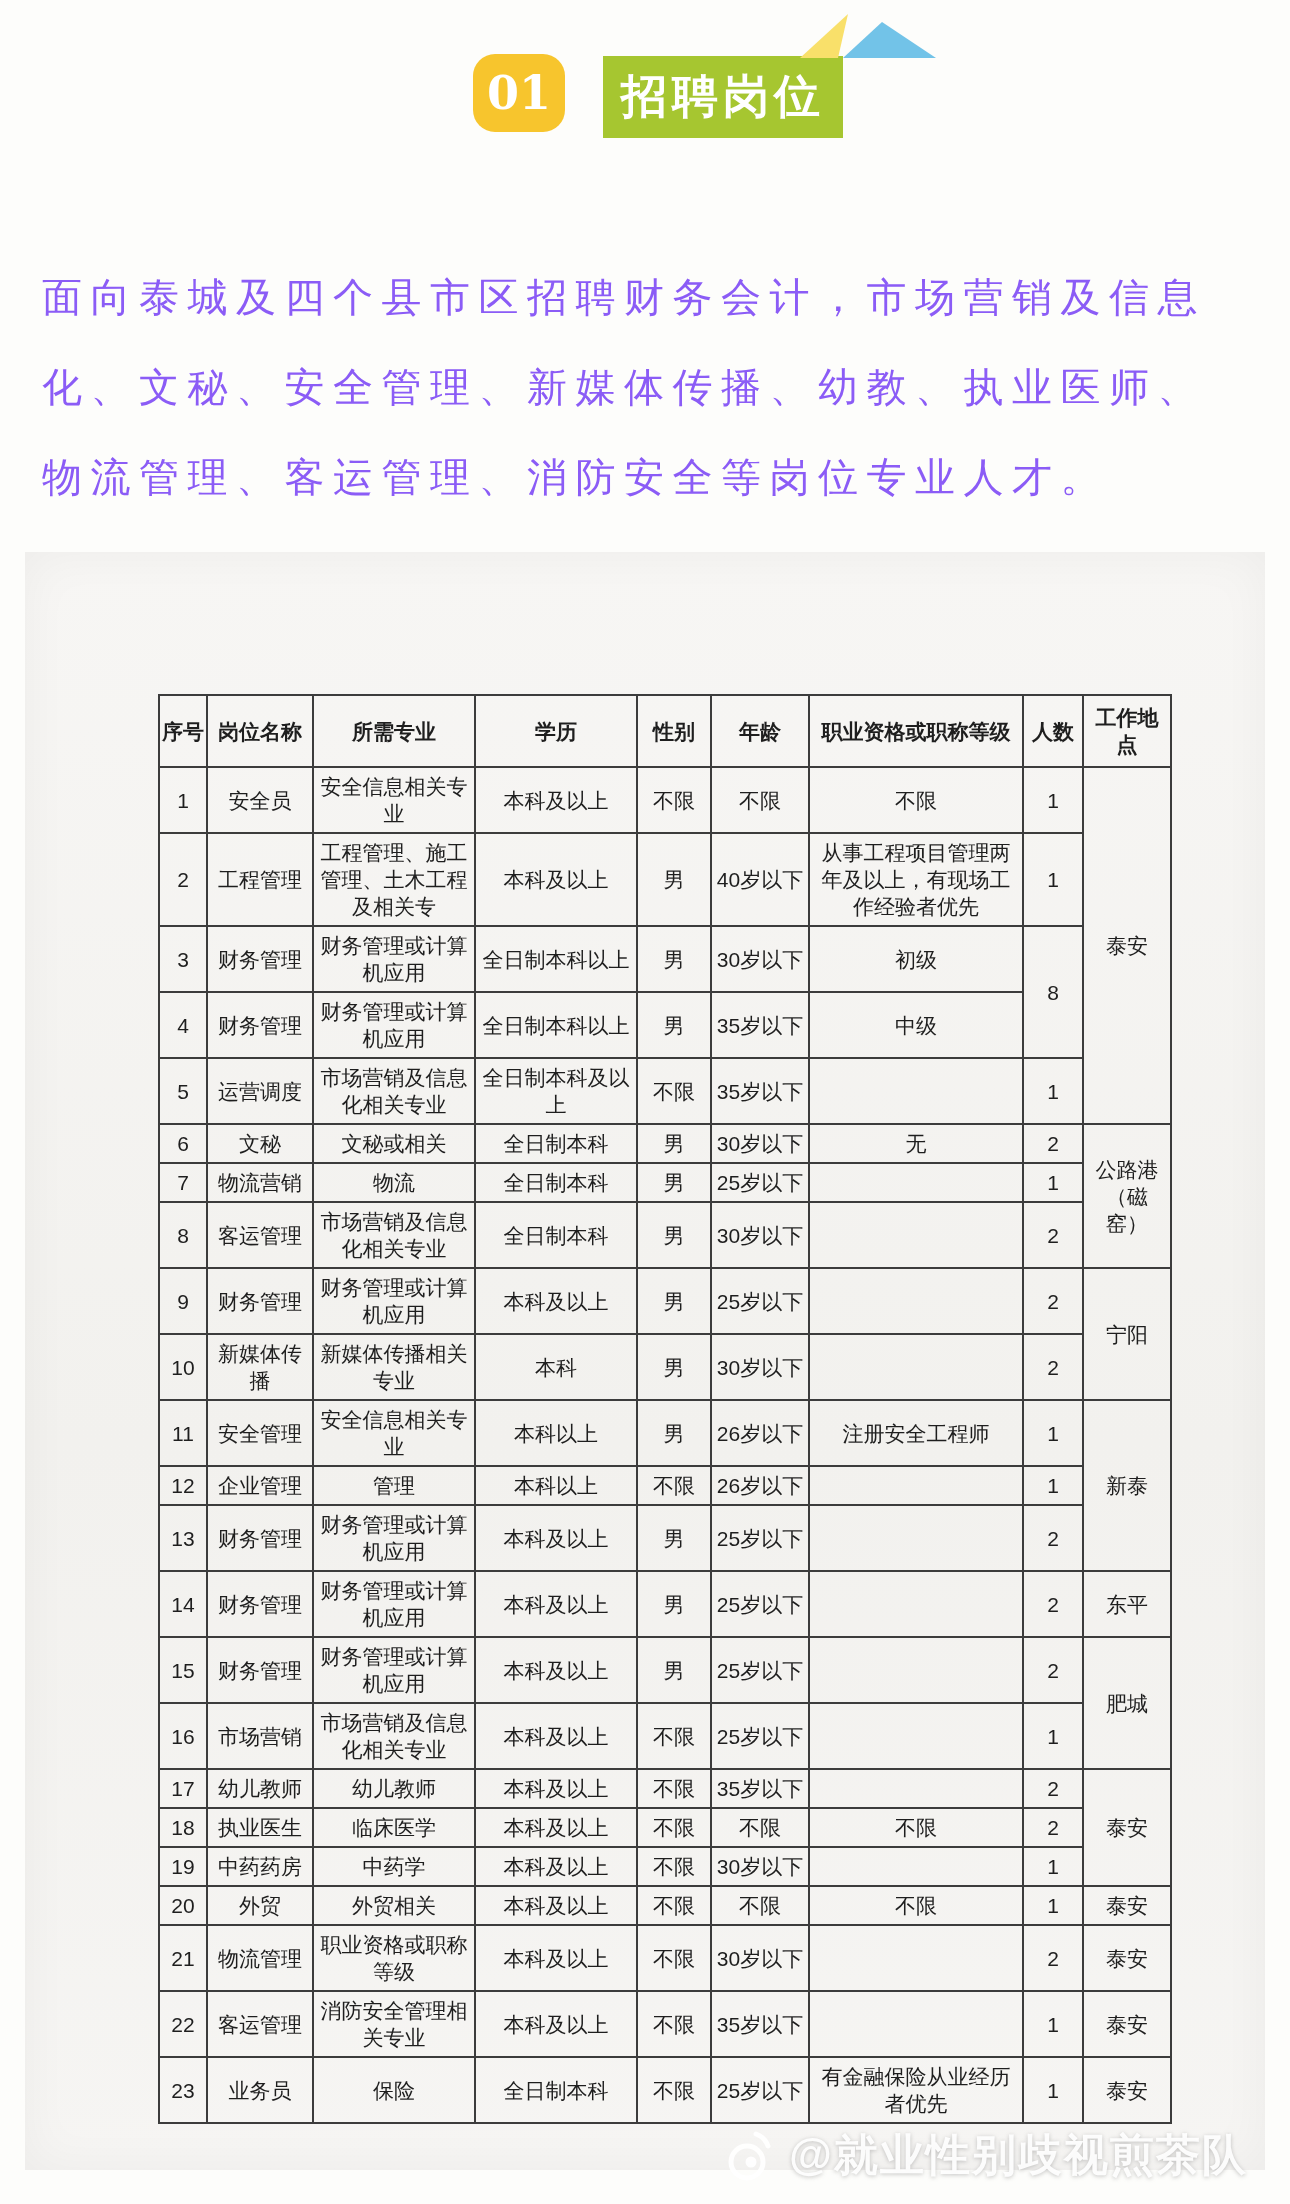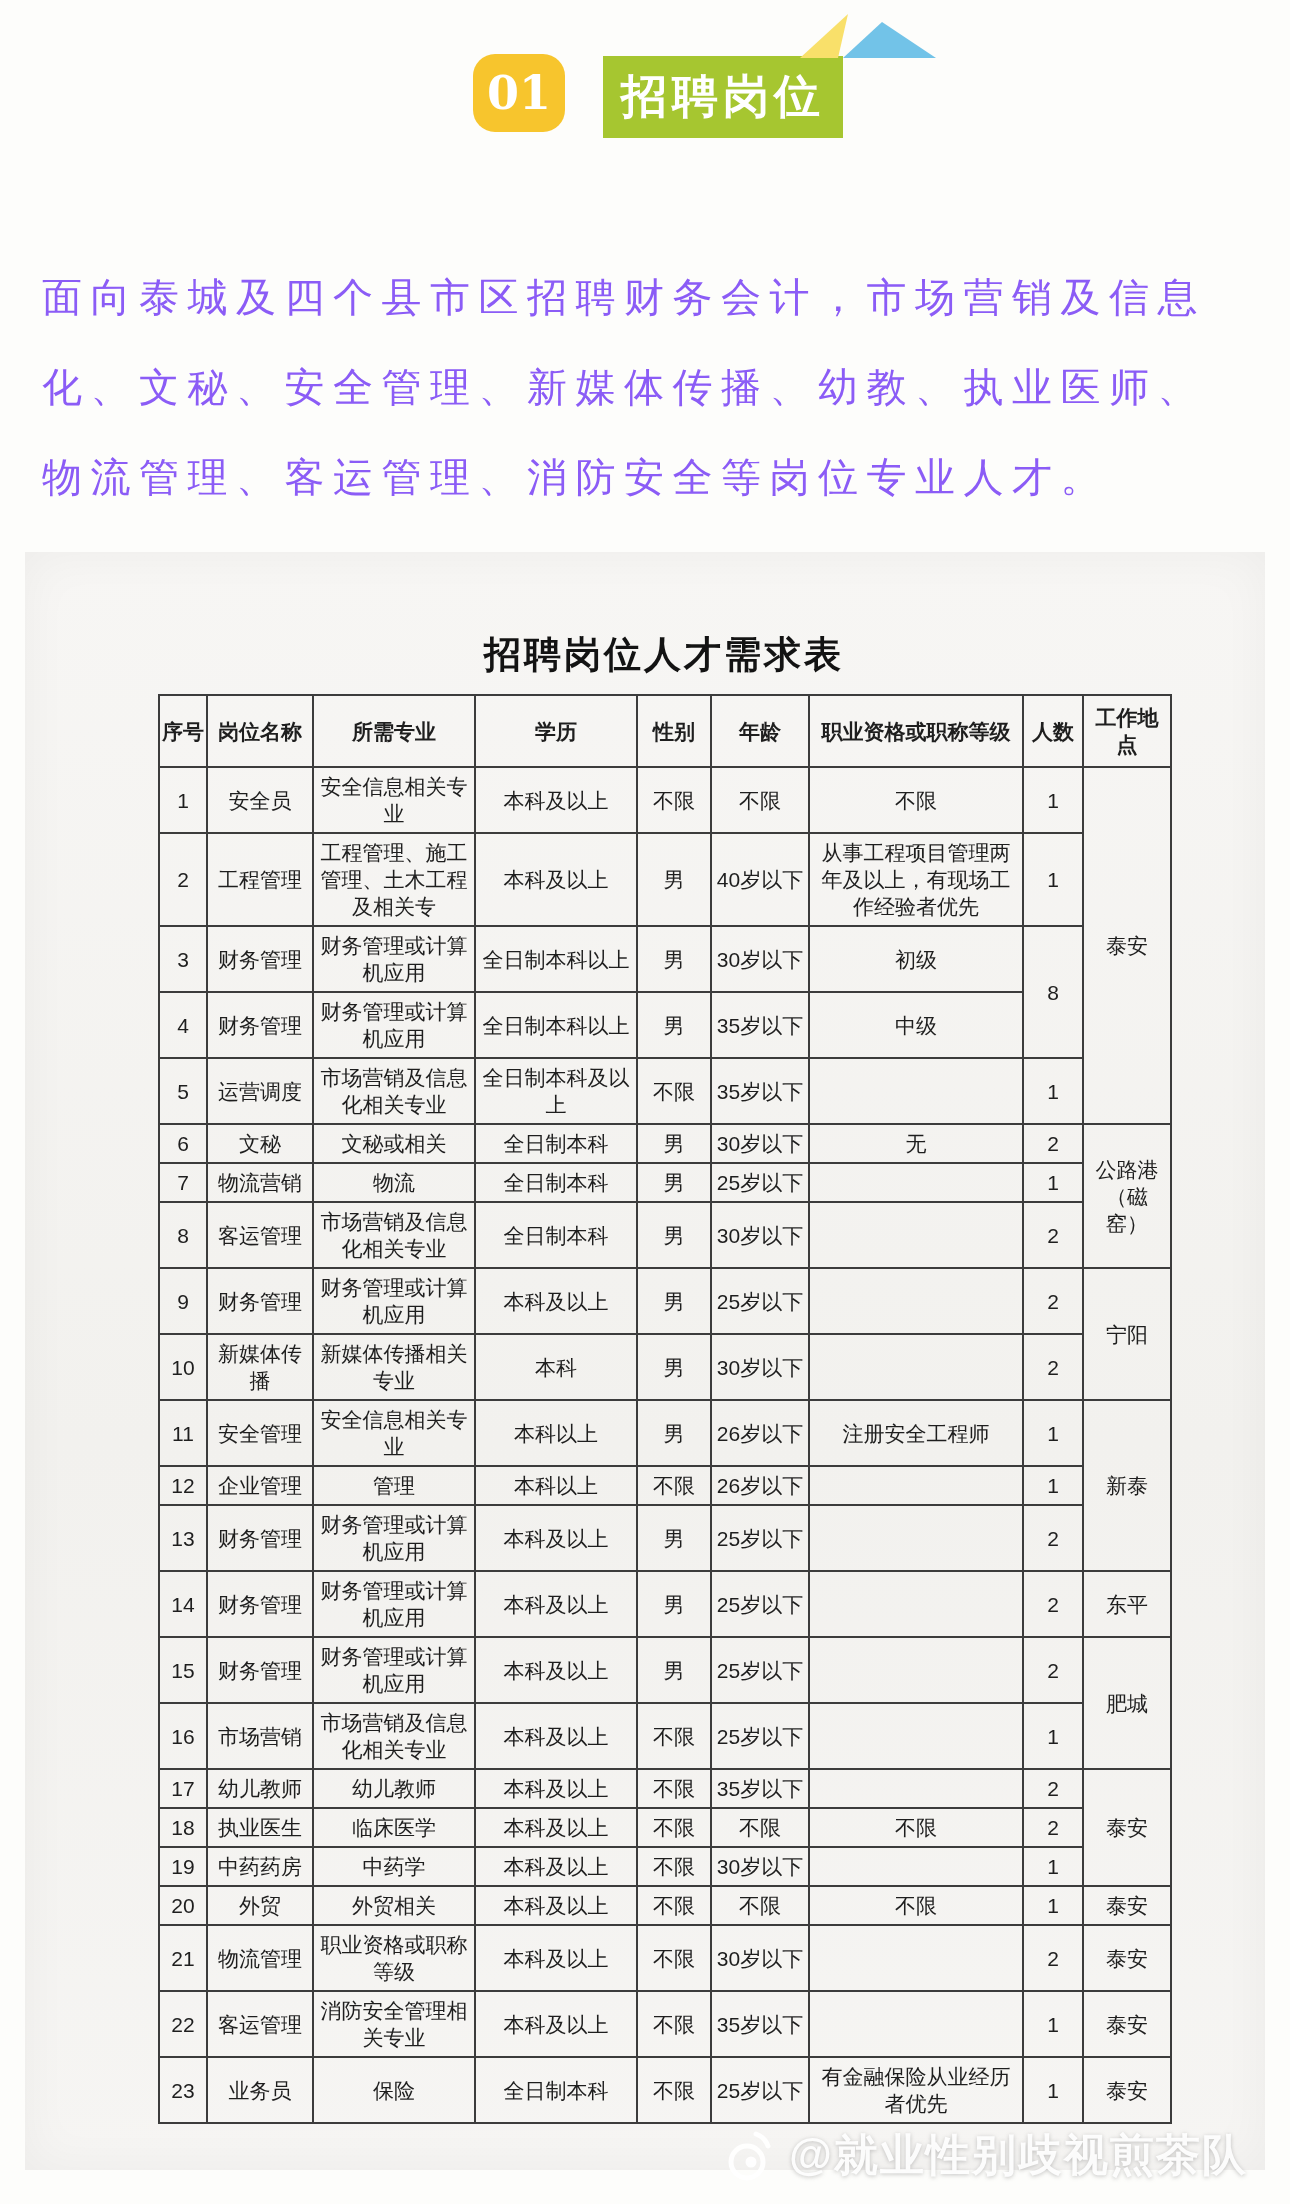--- a/index.html
+++ b/index.html
@@ -65,21 +65,20 @@
   <polygon points="45,44 84,8 138,44" fill="#72c3e8"></polygon>
 </svg>
 
 <div class="intro">
   <div>面向泰城及四个县市区招聘财务会计，市场营销及信息</div>
   <div>化、文秘、安全管理、新媒体传播、幼教、执业医师、</div>
   <div>物流管理、客运管理、消防安全等岗位专业人才。</div>
 </div>
 
 <div class="photo">
-  <div class="table-title">招聘岗位人才需求表</div>
   <table class="jobs">
     <colgroup id="jobs-colgroup">
         <col style="width: 48px;">
         <col style="width: 106px;">
         <col style="width: 162px;">
         <col style="width: 162px;">
         <col style="width: 74px;">
         <col style="width: 98px;">
         <col style="width: 214px;">
         <col style="width: 60px;">

